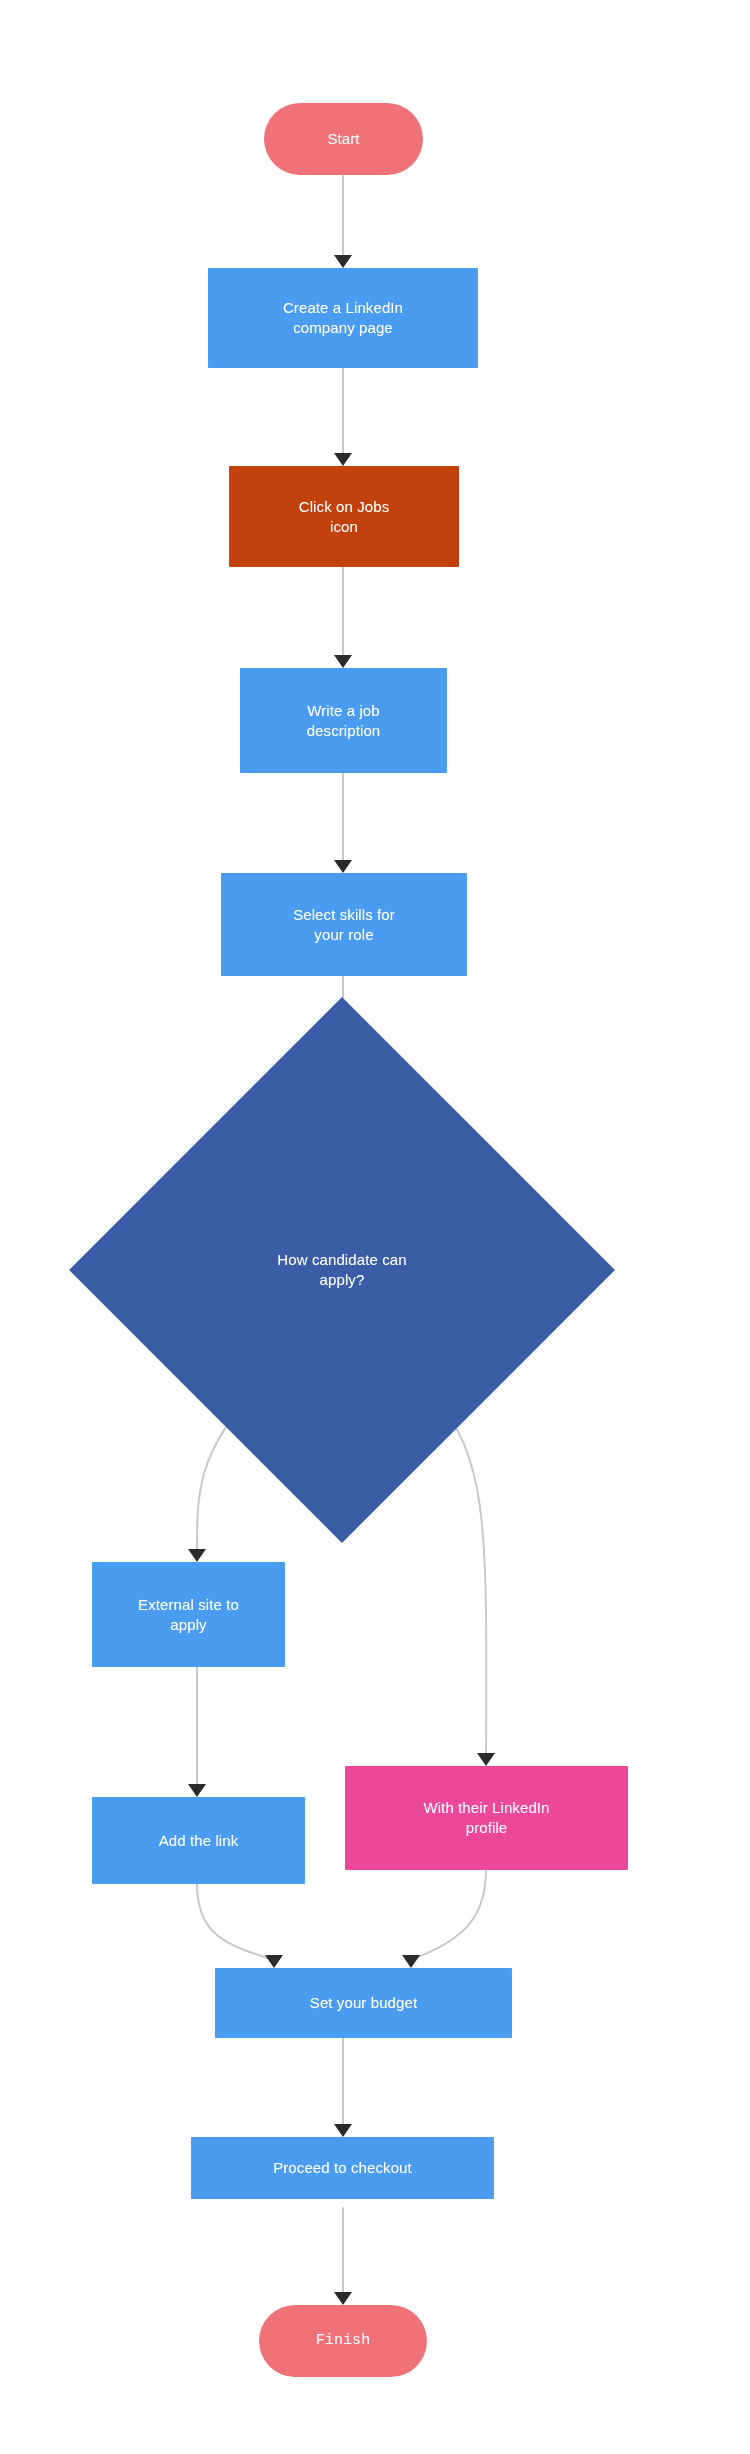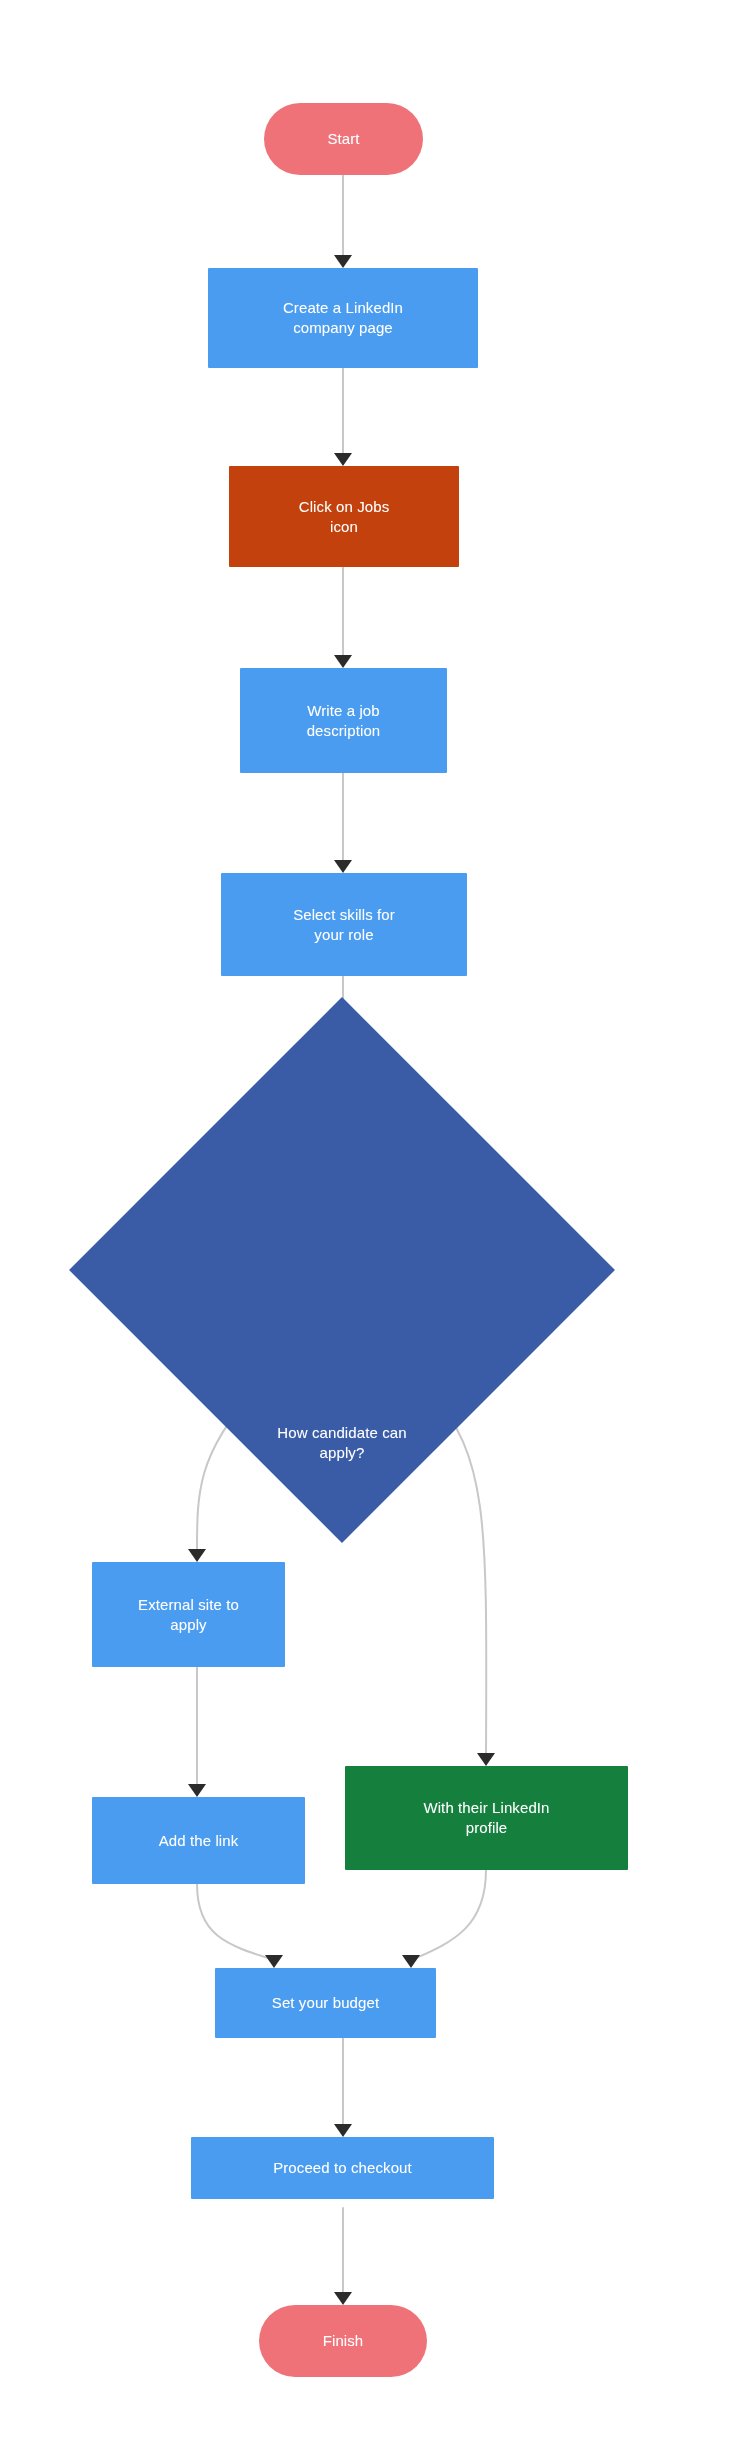--- a/index.html
+++ b/index.html
@@ -48,21 +48,20 @@
   .node.process {
     background: #4a9cf0;
     border-radius: 1px;
   }
   .node.terminal {
     background: #ef7279;
     border-radius: 999px;
   }
   .node.decision {
     background: transparent;
-    align-items: flex-end;
   }
   .node.decision .diamond-shape {
     position: absolute;
     left: 0;
     top: 0;
     width: 100%;
     height: 100%;
     background: #3a5ca7;
     transform: rotate(45deg);
     z-index: 0;
@@ -152,27 +151,27 @@
         <span class="label">How candidate can
 apply?</span>
       </div>
       <div class="node process" style="left: 76px; top: 1562px; width: 193px; height: 105px; background: rgb(74, 156, 240); margin-left: 16px;">
         <span class="label">External site to
 apply</span>
       </div>
       <div class="node process" style="left: 92px; top: 1797px; width: 213px; height: 87px; background: rgb(74, 156, 240);">
         <span class="label">Add the link</span>
       </div>
-      <div class="node process" style="left: 345px; top: 1766px; width: 283px; height: 104px; background: #15803d;">
+      <div class="node process" style="left: 345px; top: 1766px; width: 283px; height: 104px; background: #ec4899;">
         <span class="label">With their LinkedIn
 profile</span>
       </div>
-      <div class="node process" style="left: 215px; top: 1968px; width: 221px; height: 70px; background: rgb(74, 156, 240);">
+      <div class="node process" style="left: 215px; top: 1968px; width: 297px; height: 70px; background: rgb(74, 156, 240);">
         <span class="label">Set your budget</span>
       </div>
       <div class="node process" style="left: 191px; top: 2137px; width: 303px; height: 62px; background: rgb(74, 156, 240);">
         <span class="label">Proceed to checkout</span>
       </div>
-      <div class="node terminal" style="left: 259px; top: 2305px; width: 168px; height: 72px; background: rgb(239, 114, 121);">
+      <div class="node terminal" style="left: 259px; top: 2305px; width: 168px; height: 72px; background: rgb(239, 114, 121); font-family: Liberation Mono, monospace;">
         <span class="label">Finish</span>
       </div>
     </div>
 </div>
 
 </body></html>

